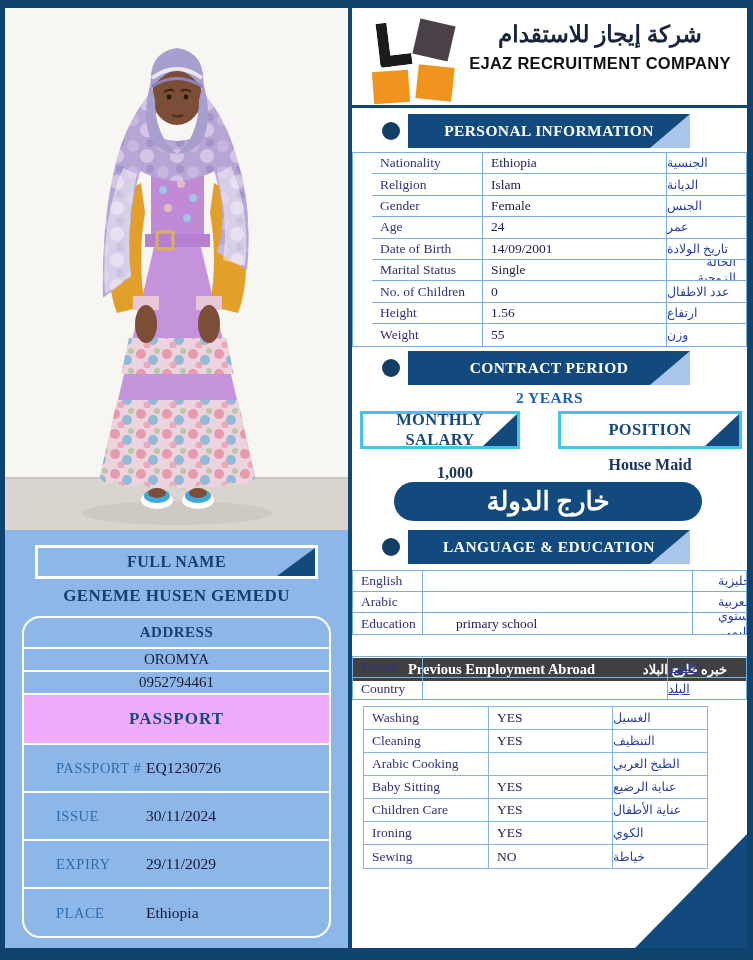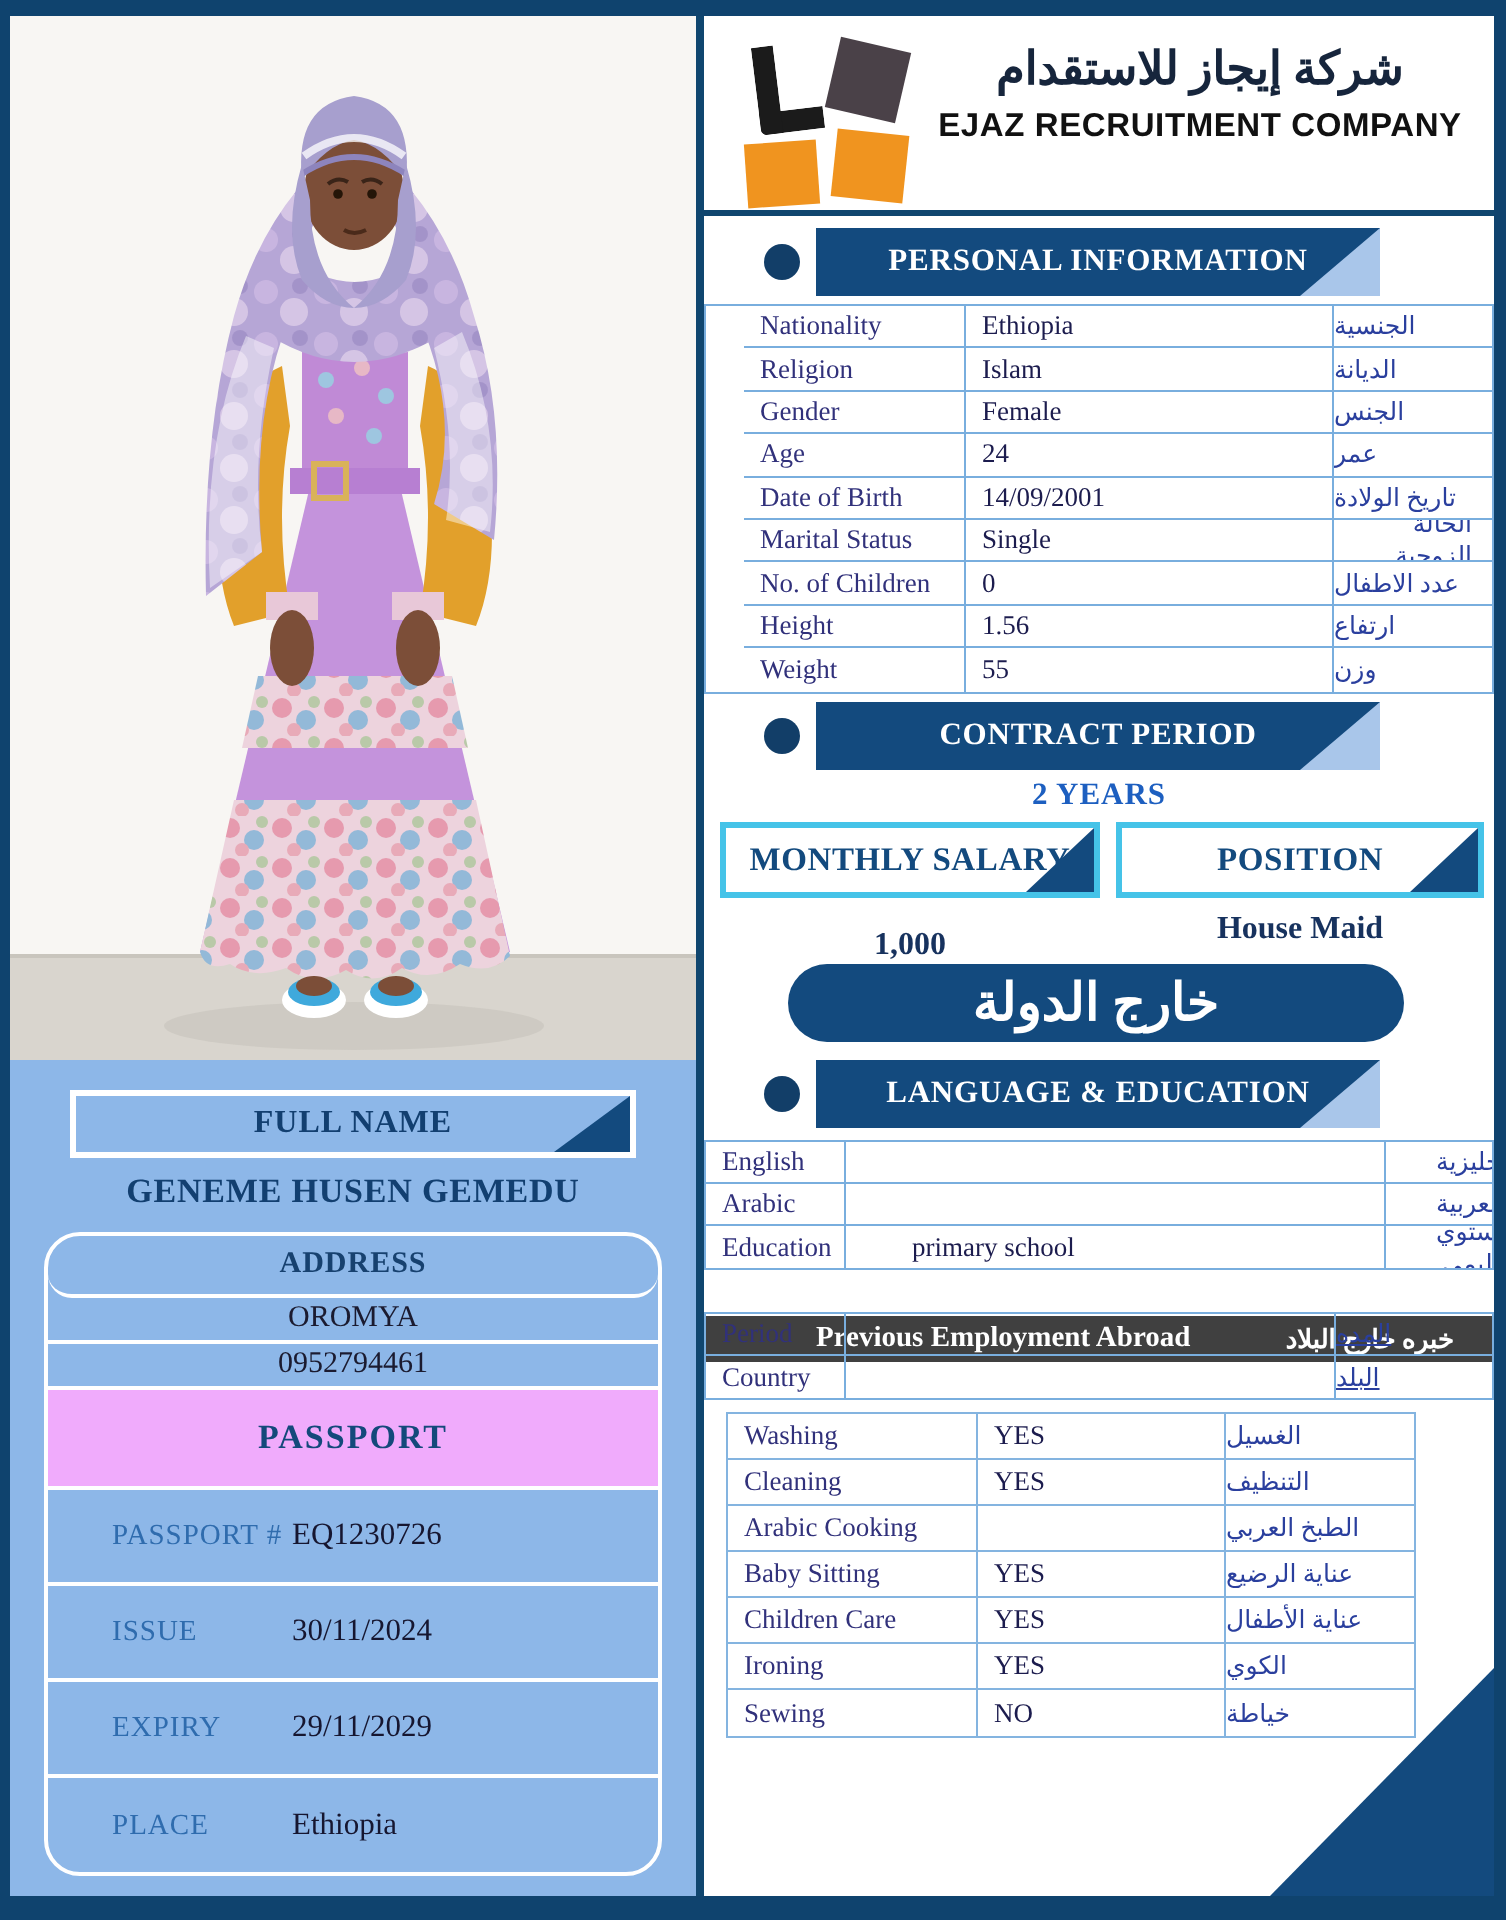--- a/index.html
+++ b/index.html
@@ -18,21 +18,21 @@
   .left-panel{position:absolute;left:5px;top:530px;width:343px;height:418px;background:#8db7e8;}
 
   .full-name-box{position:absolute;left:30px;top:15px;width:283px;height:34px;border:3px solid #ffffff;display:flex;align-items:center;justify-content:center;overflow:hidden;}
   .full-name-box .txt{color:#123f70;font-weight:bold;font-size:16px;letter-spacing:0.5px;}
   .tri-navy{position:absolute;right:0;bottom:0;width:0;height:0;border-left:38px solid transparent;border-bottom:28px solid #134a7e;}
   .full-name-value{position:absolute;left:0;top:56px;width:100%;text-align:center;color:#123f70;font-weight:bold;font-size:17px;letter-spacing:0.4px;}
 
   .info-card{position:absolute;left:17px;top:86px;width:309px;height:322px;border:2px solid #ffffff;border-radius:18px;overflow:hidden;}
   .card-row{border-bottom:2px solid #ffffff;display:flex;align-items:center;}
   .row-center{justify-content:center;}
-  .addr-label{height:31px;color:#17416f;font-weight:bold;font-size:15px;letter-spacing:0.5px;border-radius:12px;}
+  .addr-label{height:31px;color:#17416f;font-weight:bold;font-size:15px;letter-spacing:0.5px;}
   .addr-line{height:23px;color:#1b1b30;font-size:15px;}
   .passport-band{height:50px;background:#f0abfc;color:#14497b;font-weight:bold;font-size:17px;letter-spacing:1px;justify-content:center;}
   .pp-row{height:48px;}
   .pp-row .lbl{width:122px;padding-left:32px;color:#2f6cae;font-size:14.5px;letter-spacing:0.5px;}
   .pp-row .val{color:#161630;font-size:15.5px;}
   .pp-row:last-child{border-bottom:none;}
 
   
   .right-col{position:absolute;left:352px;top:8px;width:395px;height:940px;background:#ffffff;}
 
@@ -66,21 +66,21 @@
   .tbl-personal .t-row{height:21.4px;}
   .tbl-personal .c-en{width:111px;}
   .tbl-personal .c-val{width:184px;}
   .tbl-personal .c-ar{flex:1;}
 
   .hdr-personal{top:106px;}
   .hdr-contract{top:343px;}
   .years-line{position:absolute;left:0;top:381px;width:395px;text-align:center;color:#1d5fc0;font-weight:bold;font-size:15.5px;letter-spacing:0.5px;}
   .sal-box{position:absolute;top:403px;height:38px;border:3px solid #45c3e8;background:#ffffff;display:flex;align-items:center;justify-content:center;overflow:hidden;}
   .sal-box .txt{color:#134a7e;font-weight:bold;font-size:16.5px;letter-spacing:0.3px;}
-  .box-salary{left:8px;width:190px;}
+  .box-salary{left:8px;width:160px;text-align:center;}
   .box-position{left:206px;width:184px;}
   .sal-box .tri-navy{border-left:34px solid transparent;border-bottom:32px solid #134a7e;}
   .val-salary{position:absolute;left:8px;top:456px;width:190px;text-align:center;color:#17325e;font-weight:bold;font-size:16px;}
   .val-position{position:absolute;left:206px;top:448px;width:184px;text-align:center;color:#17325e;font-weight:bold;font-size:16px;}
 
   .country-pill{position:absolute;left:42px;top:474px;width:308px;height:39px;background:#134a7e;border-radius:20px;display:flex;align-items:center;justify-content:center;}
   .country-pill .txt{color:#ffffff;font-weight:bold;font-size:26px;direction:rtl;line-height:1;}
 
   .hdr-lang{top:522px;}
   .tbl-lang{left:0;top:562px;width:395px;}

